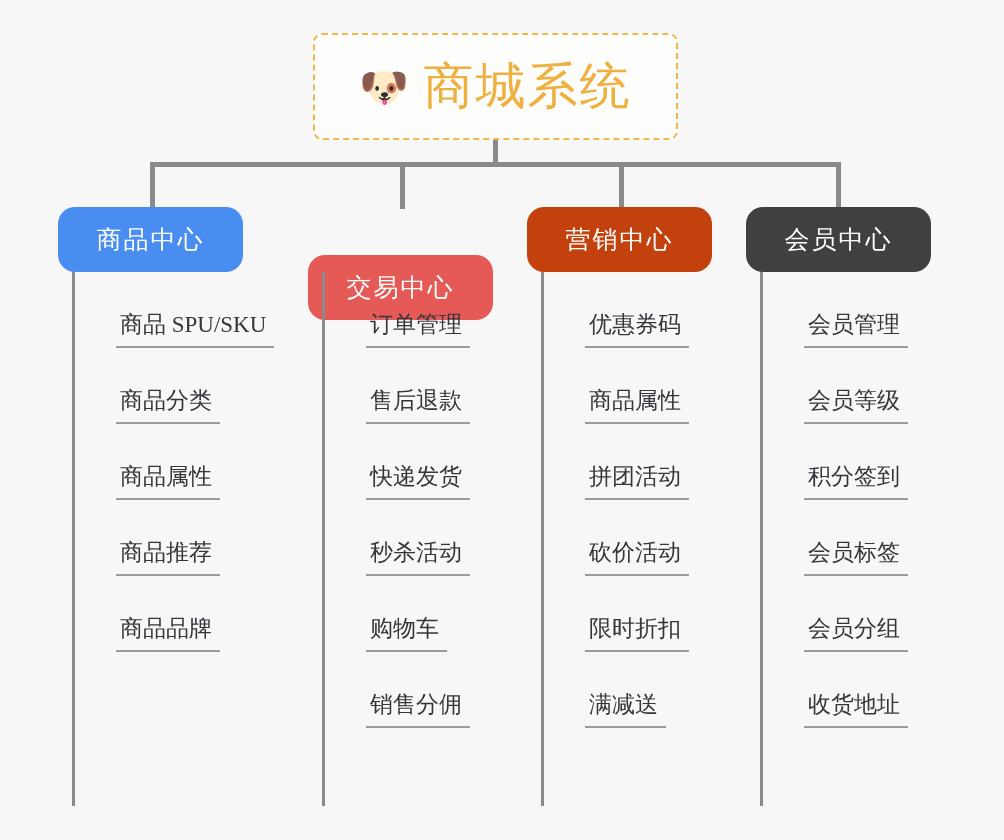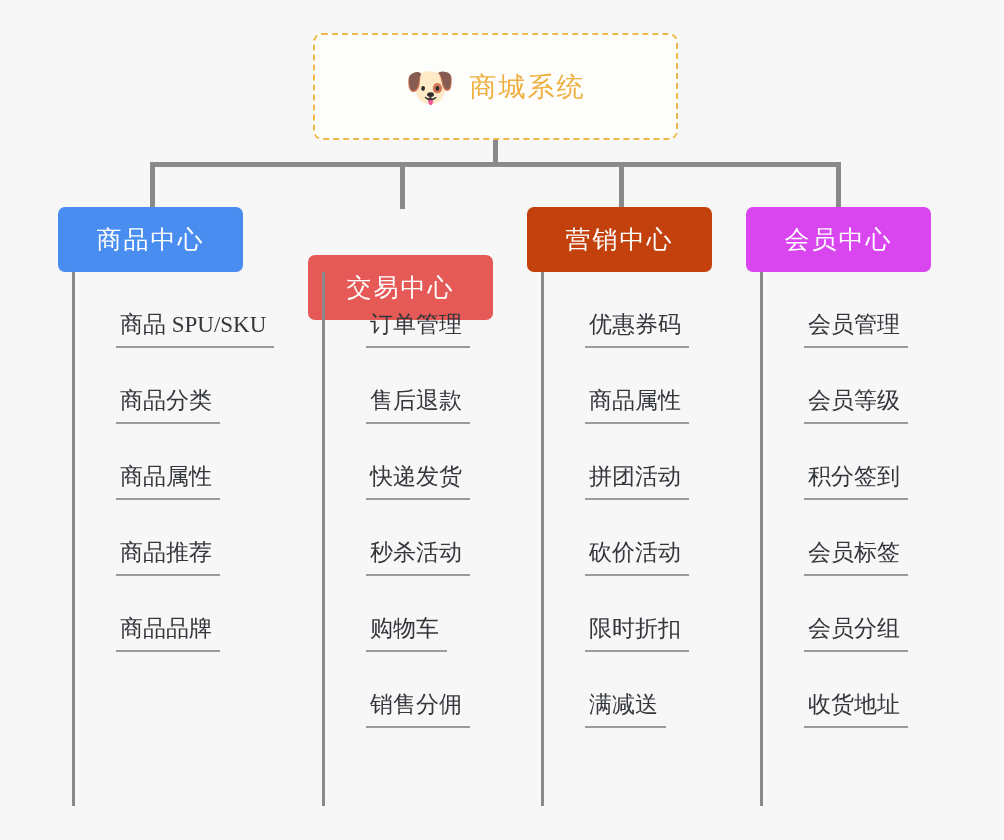--- a/index.html
+++ b/index.html
@@ -33,21 +33,21 @@
     align-items: center;
     justify-content: center;
     gap: 14px;
   }
   .root-icon {
     font-size: 40px;
     line-height: 1;
     display: block;
   }
   .root-title {
-    font-size: 27px;
+    font-size: 50px;
     color: #eeb040;
     letter-spacing: 2px;
     white-space: nowrap;
   }
 
   
   .conn {
     position: absolute;
     background: #8a8a8a;
   }
@@ -68,21 +68,21 @@
     width: 5px;
     height: 47px;
   }
 
   
   .cat-header {
     position: absolute;
     top: 207px;
     width: 185px;
     height: 65px;
-    border-radius: 7px;
+    border-radius: 17px;
     display: flex;
     align-items: center;
     justify-content: center;
     color: #ffffff;
     font-size: 25px;
     letter-spacing: 2px;
     white-space: nowrap;
   }
 
   
@@ -140,21 +140,21 @@
 
   <div class="cat-header" style="left: 58px; background: rgb(74, 141, 240);">
     <span>商品中心</span>
   </div>
   <div class="cat-header" style="left: 308px; background: rgb(229, 90, 87); margin-top: 48px;">
     <span>交易中心</span>
   </div>
   <div class="cat-header" style="left: 527px; background: #c2410c;">
     <span>营销中心</span>
   </div>
-  <div class="cat-header" style="left: 746px; background: #d946ef;">
+  <div class="cat-header" style="left: 746px; background: #404040;">
     <span>会员中心</span>
   </div>
 
   <div class="branch" style="left:72px">
     <div class="branch-spine" style="height: 534px;"></div>
     <ul class="leaf-list">
         <li class="leaf">
           <span class="leaf-label">商品 SPU/SKU</span>
         </li>
         <li class="leaf">

